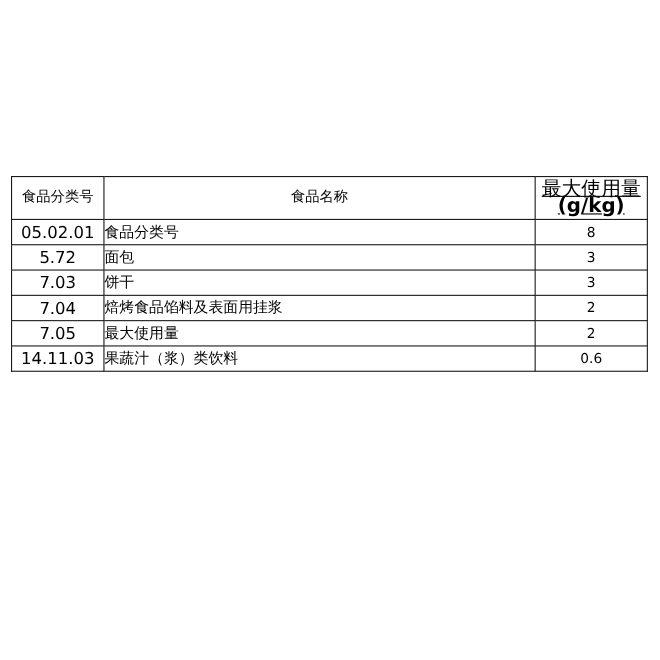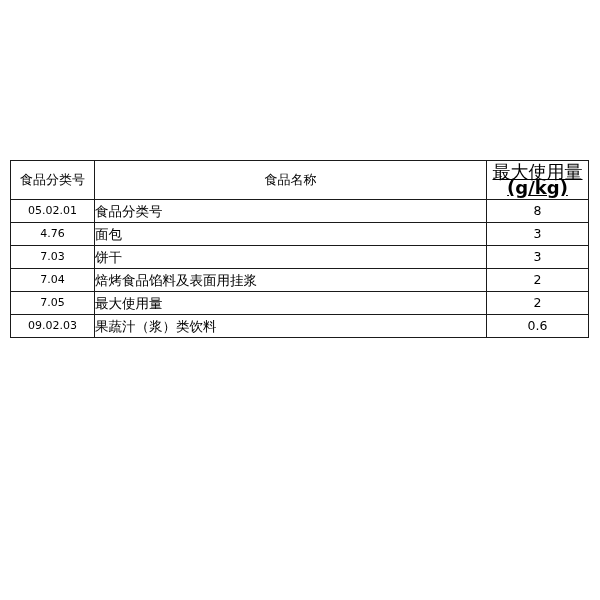--- a/index.html
+++ b/index.html
@@ -52,21 +52,21 @@
   thead th.amount-head {
     line-height: 16px;
     padding: 3px 0;
   }
   thead th.amount-head .unit {
     display: block;
     font-weight: bold;
   }
   td.code {
     text-align: center;
-    font-size: 11px;
+    font-size: 15px;
   }
   td.name {
     text-align: left;
     padding-left: 4px;
     font-size: 13.5px;
   }
   td.amt {
     text-align: center;
     font-size: 12.5px;
   }
@@ -95,40 +95,40 @@
           </th>
         </tr>
       </thead>
       <tbody>
         <tr>
           <td class="code">05.02.01</td>
           <td class="name">食品分类号</td>
           <td class="amt">8</td>
         </tr>
         <tr>
-          <td class="code">4.76</td>
+          <td class="code">5.72</td>
           <td class="name">面包</td>
           <td class="amt">3</td>
         </tr>
         <tr>
           <td class="code">7.03</td>
           <td class="name">饼干</td>
           <td class="amt">3</td>
         </tr>
         <tr>
           <td class="code">7.04</td>
           <td class="name">焙烤食品馅料及表面用挂浆</td>
           <td class="amt">2</td>
         </tr>
         <tr>
           <td class="code">7.05</td>
           <td class="name">最大使用量</td>
           <td class="amt">2</td>
         </tr>
         <tr>
-          <td class="code">09.02.03</td>
+          <td class="code">14.11.03</td>
           <td class="name">果蔬汁（浆）类饮料</td>
           <td class="amt">0.6</td>
         </tr>
       </tbody>
     </table>
   </div>
 </div>
 
 </body></html>

